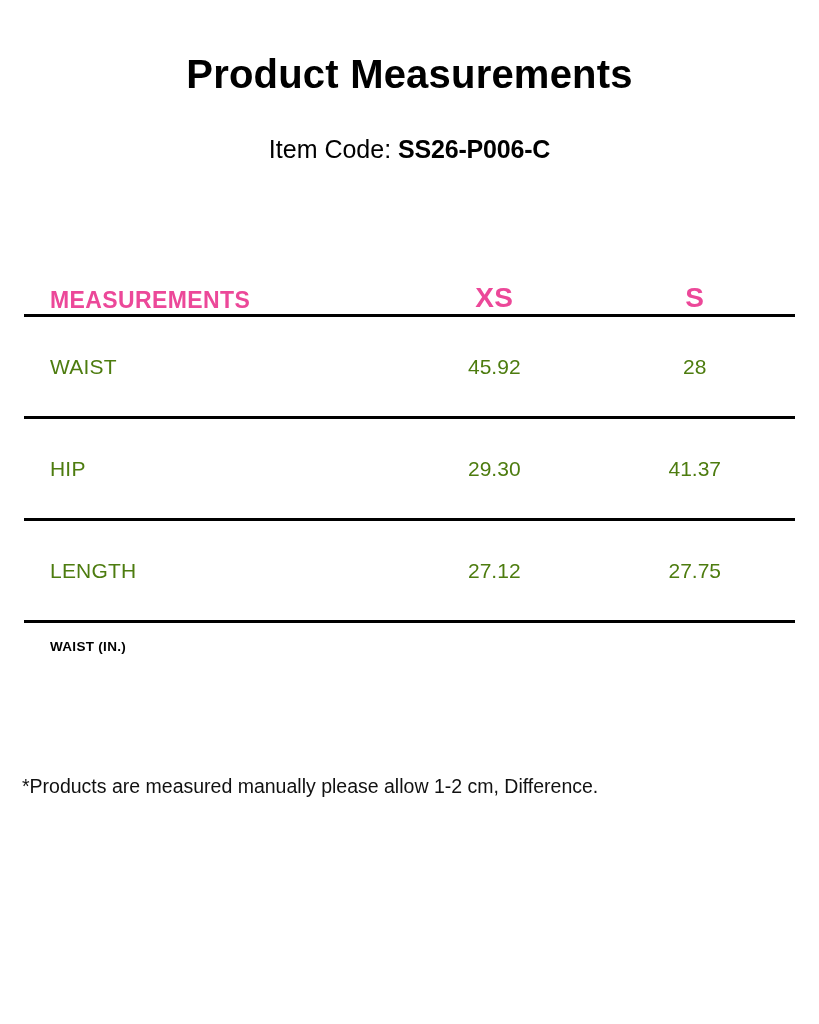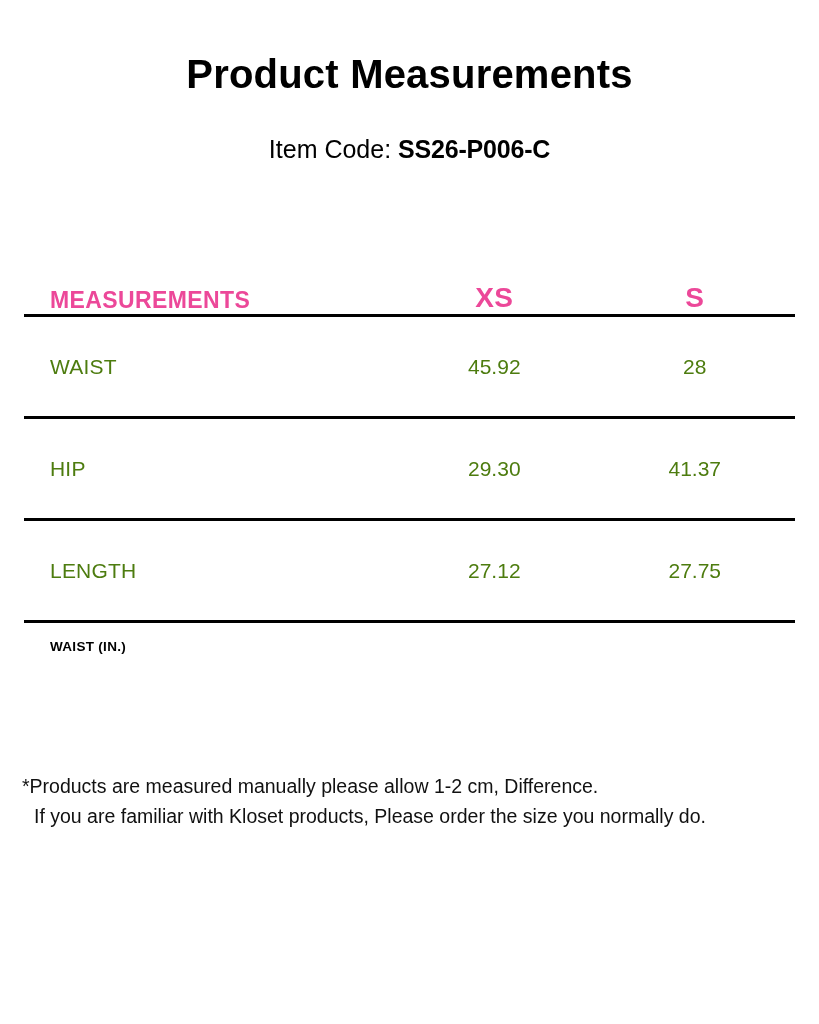--- a/index.html
+++ b/index.html
@@ -165,16 +165,15 @@
           <td class="size-col">27.75</td>
         </tr>
       </tbody>
     </table>
     <div class="table-bottom-rule"></div>
     <div class="units">WAIST (IN.)</div>
   </div>
 
   <div class="notes">
     <div class="line1">*Products are measured manually please allow 1-2 cm, Difference.</div>
-    <div class="line2">If you are familiar with Kloset products, Please order the size you normally do.</div>
   </div>
 
 </div>
 
 </body></html>

